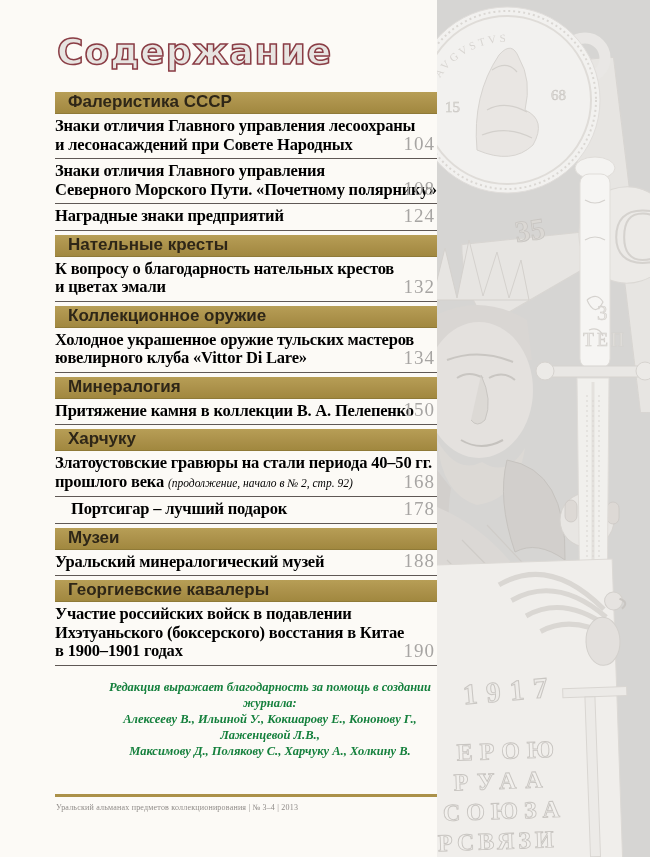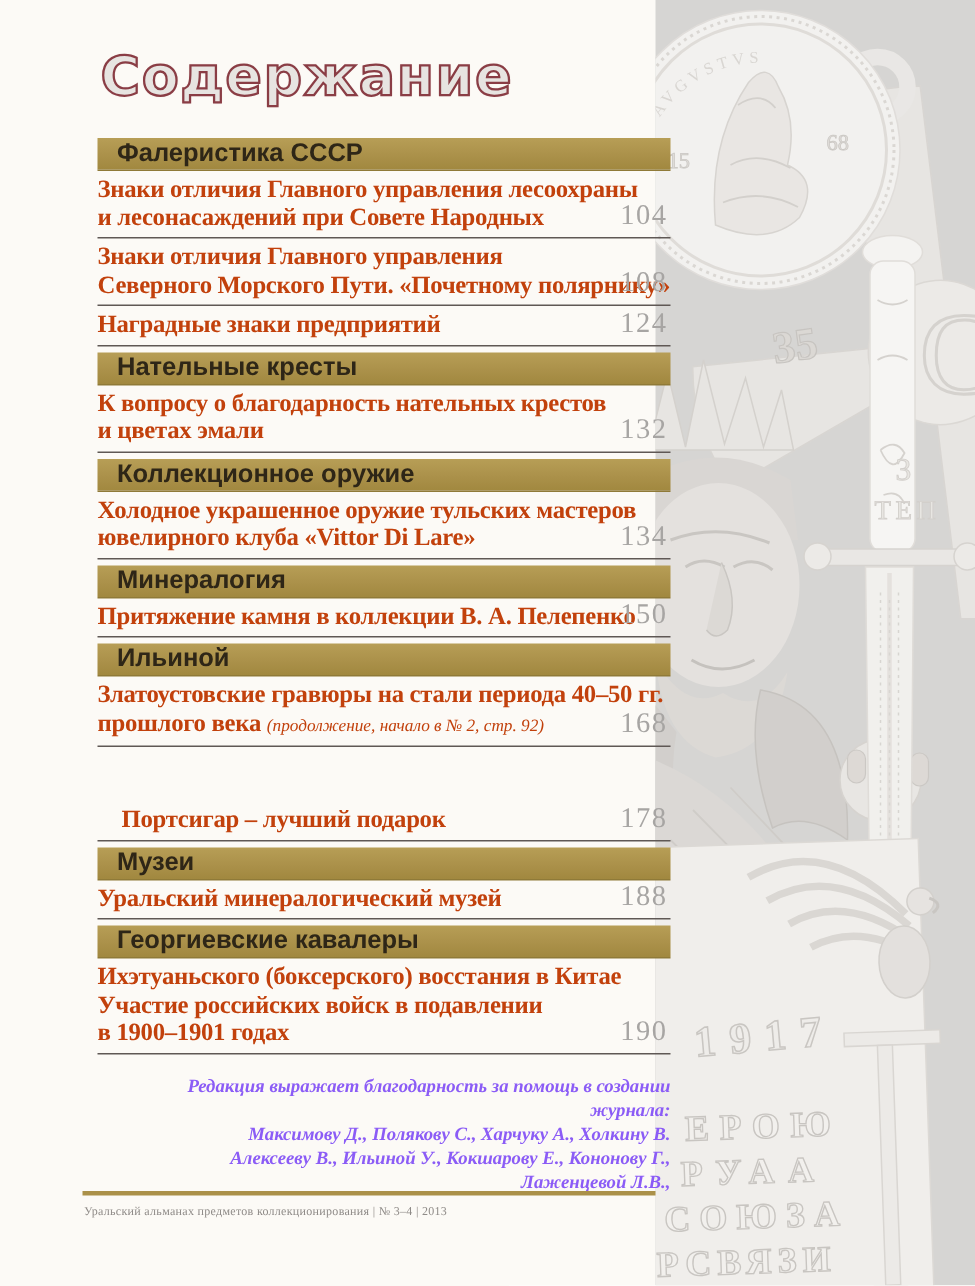--- a/index.html
+++ b/index.html
@@ -3,21 +3,21 @@
 <meta charset="utf-8">
 <style>
   html,body{margin:0;padding:0;}
   body{width:650px;height:857px;font-family:"Liberation Serif",serif;}
   .page{position:relative;width:650px;height:857px;background:#fcfaf6;overflow:hidden;}
 
   
   .collage{position:absolute;top:0;left:437px;width:213px;height:857px;background:#d6d5d3;}
 
   
-  .toc-col{position:absolute;left:65px;top:0;width:382px;}
+  .toc-col{position:absolute;left:55px;top:0;width:382px;}
 
   .title{
     margin:30px 0 18px 2px;
     font-family:"DejaVu Sans",sans-serif;
     font-weight:bold;font-size:36px;line-height:44px;
     color:#e7e4e1;
     -webkit-text-stroke:1.5px #8a3d45;
     text-shadow:0 0 1px #8a3d45;
     letter-spacing:1px;
   }
@@ -30,35 +30,35 @@
     font-family:"Liberation Sans",sans-serif;
     font-weight:bold;font-size:17px;line-height:14px;
     padding:3px 10px 4px 13px;
   }
   .bar span{display:block;max-width:285px;}
 
   .entry{position:relative;padding:3px 0 4px;border-bottom:1.5px solid #5f5855;}
   .entry .l{
     font-family:"Liberation Serif",serif;
     font-weight:bold;font-size:16.5px;line-height:18.5px;
-    color:#c2410c;letter-spacing:-0.2px;white-space:nowrap;
+    color:#000000;letter-spacing:-0.2px;white-space:nowrap;
   }
   .entry .l .note{font-weight:normal;font-size:11.5px;letter-spacing:0;font-style:italic;}
-  .entry.indent .l{padding-left:16px;margin-top:36px;}
+  .entry.indent .l{padding-left:16px;}
   .pg{
     position:absolute;right:2px;bottom:3px;
     font-family:"Liberation Serif",serif;
     font-weight:normal;font-size:19px;color:#a7a5a3;letter-spacing:1px;
   }
 
   .ack{
-    margin-top:13px;text-align:right;
+    margin-top:13px;text-align:center;
     font-family:"Liberation Serif",serif;
     font-style:italic;font-weight:bold;
-    font-size:12.5px;line-height:16px;color:#8b5cf6;margin-left:48px;
+    font-size:12.5px;line-height:16px;color:#15803d;margin-left:48px;
   }
 
   .footer-rule{position:absolute;left:55px;width:382px;top:794px;height:2.5px;background:#ab9149;}
   .footer-text{
     position:absolute;left:56px;top:803px;width:382px;
     font-family:Liberation Serif, serif;font-size:8px;color:#8f8b88;letter-spacing:0.2px;
   }
 </style>
 </head>
 <body>
@@ -208,21 +208,21 @@
 
     <div class="bar">
         <span>Минералогия</span>
       </div>
     <div class="entry">
       <div class="l">Притяжение камня в коллекции В. А. Пелепенко</div>
       <span class="pg">150</span>
     </div>
 
     <div class="bar">
-        <span>Ильиной</span>
+        <span>Харчуку</span>
       </div>
     <div class="entry">
       <div class="l">Златоустовские гравюры на стали периода 40–50 гг.</div>
       <div class="l"><span>прошлого века</span> <span class="note">(продолжение, начало в № 2, стр. 92)</span></div>
       <span class="pg">168</span>
     </div>
 
     <div class="entry indent">
       <div class="l">Портсигар – лучший подарок</div>
       <span class="pg">178</span>
@@ -233,29 +233,29 @@
       </div>
     <div class="entry">
       <div class="l">Уральский минералогический музей</div>
       <span class="pg">188</span>
     </div>
 
     <div class="bar">
         <span>Георгиевские кавалеры</span>
       </div>
     <div class="entry">
+      <div class="l">Участие российских войск в подавлении</div>
       <div class="l">Ихэтуаньского (боксерского) восстания в Китае</div>
-      <div class="l">Участие российских войск в подавлении</div>
       <div class="l">в 1900–1901 годах</div>
       <span class="pg">190</span>
     </div>
 
     <div class="ack">
       <div>Редакция выражает благодарность за помощь в создании журнала:</div>
+      <div>Алексееву В., Ильиной У., Кокшарову Е., Кононову Г., Лаженцевой Л.В.,</div>
       <div>Максимову Д., Полякову С., Харчуку А., Холкину В.</div>
-      <div>Алексееву В., Ильиной У., Кокшарову Е., Кононову Г., Лаженцевой Л.В.,</div>
     </div>
   </div>
 
   <div class="footer-rule"></div>
   <div class="footer-text">Уральский альманах предметов коллекционирования | № 3–4 | 2013</div>
 
 </div>
 
 </body></html>

